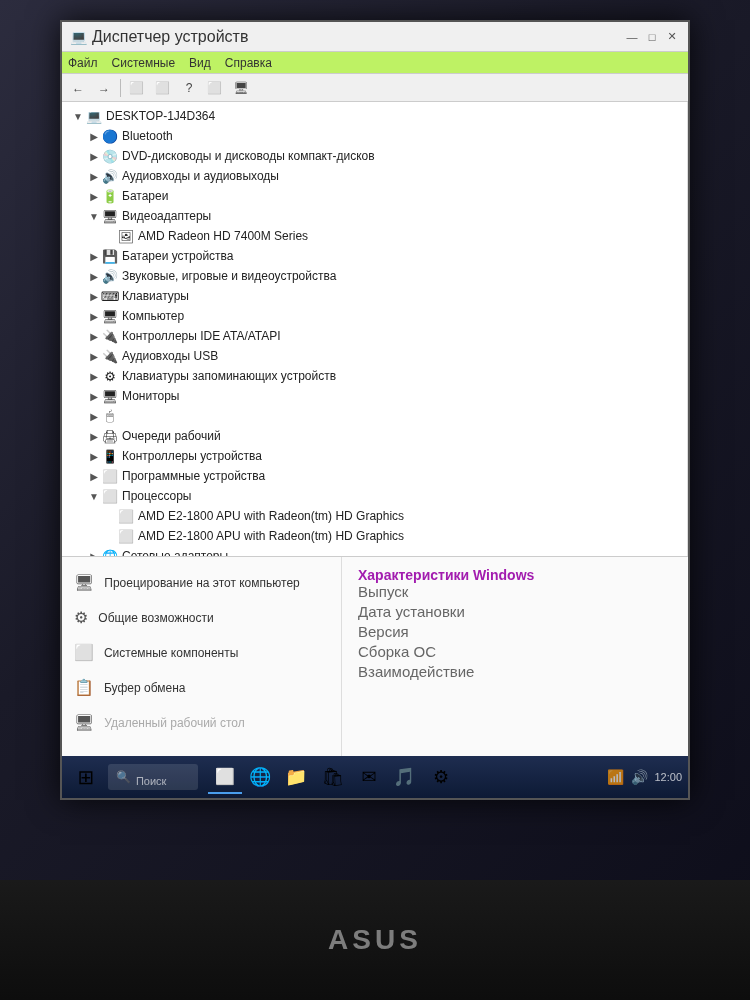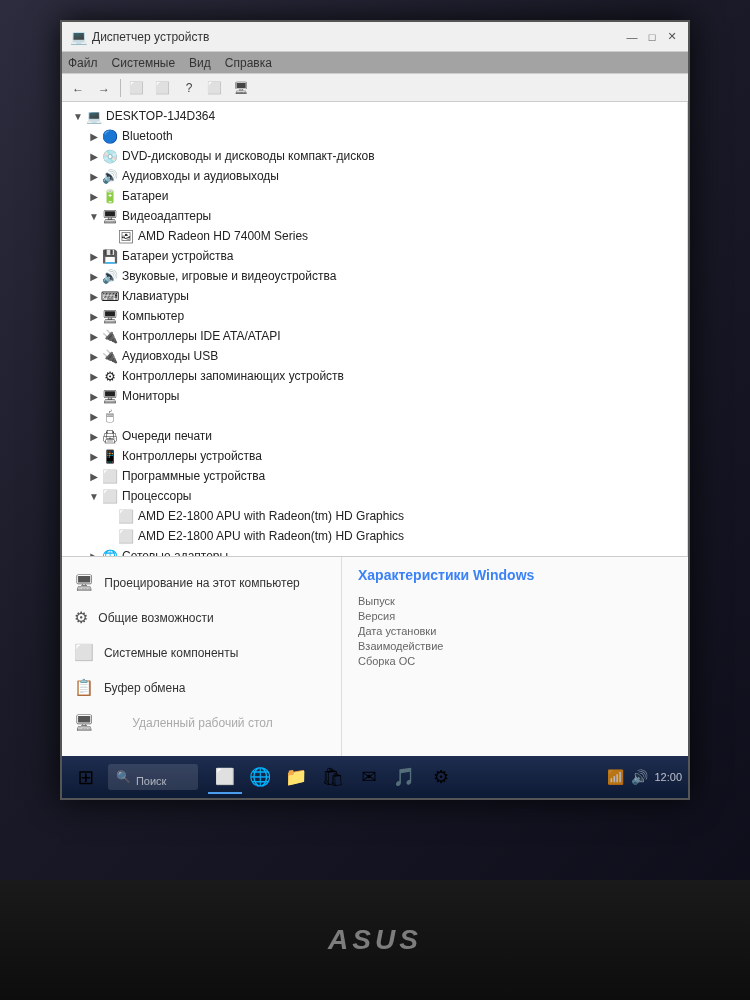--- a/index.html
+++ b/index.html
@@ -47,41 +47,41 @@
       align-items: center;
       gap: 6px;
     }
     .title-bar-icon {
       width: 16px;
       height: 16px;
       color: #444;
       font-size: 14px;
     }
     .title-bar-text {
-      font-size: 12px;
+      font-size: 16px;
       color: #333;
     }
     .title-bar-controls {
       display: flex;
       gap: 4px;
     }
     .tb-ctrl {
       width: 16px;
       height: 16px;
       display: flex;
       align-items: center;
       justify-content: center;
       cursor: pointer;
       font-size: 11px;
       color: #555;
     }
 
     
     .menu-bar {
-      background: #a3a3a3;
+      background: #bef264;
       border-bottom: 1px solid #ccc;
       height: 22px;
       display: flex;
       align-items: center;
       padding: 0 6px;
       gap: 14px;
     }
     .menu-item {
       font-size: 12px;
       color: #333;
@@ -192,26 +192,26 @@
       color: #555;
     }
 
     .right-panel {
       flex: 1;
       padding: 10px 16px;
     }
     .right-panel-title {
       font-size: 14px;
       font-weight: 600;
-      color: #3b82f6;
-      margin-bottom: 12px;
+      color: #a21caf;
+      margin-bottom: 0;
     }
     .right-panel-row {
       display: flex;
-      font-size: 11px;
+      font-size: 15px;
       color: #666;
       margin-bottom: 3px;
     }
 
     
     .laptop-bottom {
       position: absolute;
       bottom: 0;
       left: 0;
       width: 750px;
@@ -219,21 +219,20 @@
       background: linear-gradient(to bottom, #1a1a1a, #0d0d0d);
       display: flex;
       align-items: center;
       justify-content: center;
     }
     .asus-logo {
       font-size: 28px;
       font-weight: 700;
       color: #aaa;
       letter-spacing: 4px;
-      font-style: italic;
       opacity: 0.7;
     }
   </style>
 </head>
 <body>
 
 <div class="bg-overlay"></div>
 
 <div class="screen-container">
 
@@ -343,38 +342,38 @@
 
       <div class="tree-item indent-2">
         <span class="tree-expand">▶</span>
         <span class="tree-icon">🔌</span>
         <span class="tree-label">Аудиовходы USB</span>
       </div>
 
       <div class="tree-item indent-2">
         <span class="tree-expand">▶</span>
         <span class="tree-icon">⚙</span>
-        <span class="tree-label">Контроллеры запоминающих устройств</span>
+        <span class="tree-label">Клавиатуры запоминающих устройств</span>
       </div>
 
       <div class="tree-item indent-2">
         <span class="tree-expand">▶</span>
         <span class="tree-icon">🖥</span>
         <span class="tree-label">Мониторы</span>
       </div>
 
       <div class="tree-item indent-2">
         <span class="tree-expand">▶</span>
         <span class="tree-icon">🖱</span>
       </div>
 
       <div class="tree-item indent-2">
         <span class="tree-expand">▶</span>
         <span class="tree-icon">🖨</span>
-        <span class="tree-label">Очереди печати</span>
+        <span class="tree-label">Очереди рабочий</span>
       </div>
 
       <div class="tree-item indent-2">
         <span class="tree-expand">▶</span>
         <span class="tree-icon">📱</span>
         <span class="tree-label">Контроллеры устройства</span>
       </div>
 
       <div class="tree-item indent-2">
         <span class="tree-expand">▶</span>
@@ -427,40 +426,40 @@
       <div class="left-panel-item">
         <span class="left-panel-icon">⬜</span>
         <span>Системные компоненты</span>
       </div>
       <div class="left-panel-item">
         <span class="left-panel-icon">📋</span>
         <span>Буфер обмена</span>
       </div>
       <div class="left-panel-item">
         <span class="left-panel-icon">🖥</span>
-        <span style="color:#aaa;margin-left:28px;">Удаленный рабочий стол</span>
+        <span style="color:#aaa;">Удаленный рабочий стол</span>
       </div>
     </div>
 
     <div class="right-panel">
       <div class="right-panel-title">Характеристики Windows</div>
       <div class="right-panel-row">
         <span>Выпуск</span>
       </div>
       <div class="right-panel-row">
+        <span>Дата установки</span>
+      </div>
+      <div class="right-panel-row">
         <span>Версия</span>
       </div>
       <div class="right-panel-row">
-        <span>Дата установки</span>
+        <span>Сборка ОС</span>
       </div>
       <div class="right-panel-row">
         <span>Взаимодействие</span>
-      </div>
-      <div class="right-panel-row">
-        <span>Сборка ОС</span>
       </div>
     </div>
 
   </div>
 
   <div style="position: absolute; bottom: 0; left: 0; right: 0; height: 42px; background: linear-gradient(to bottom, #1e2d50, #0d1a35); display: flex; align-items: center; padding: 0 6px; gap: 4px;">
 
     <div style="width:36px; height:36px; display:flex; align-items:center; justify-content:center; cursor:pointer; font-size:20px;">⊞</div>
 
     <div style="display:flex; align-items:center; background:rgba(255,255,255,0.12); border-radius:3px; height:26px; padding:0 8px; gap:5px; min-width:90px;">

